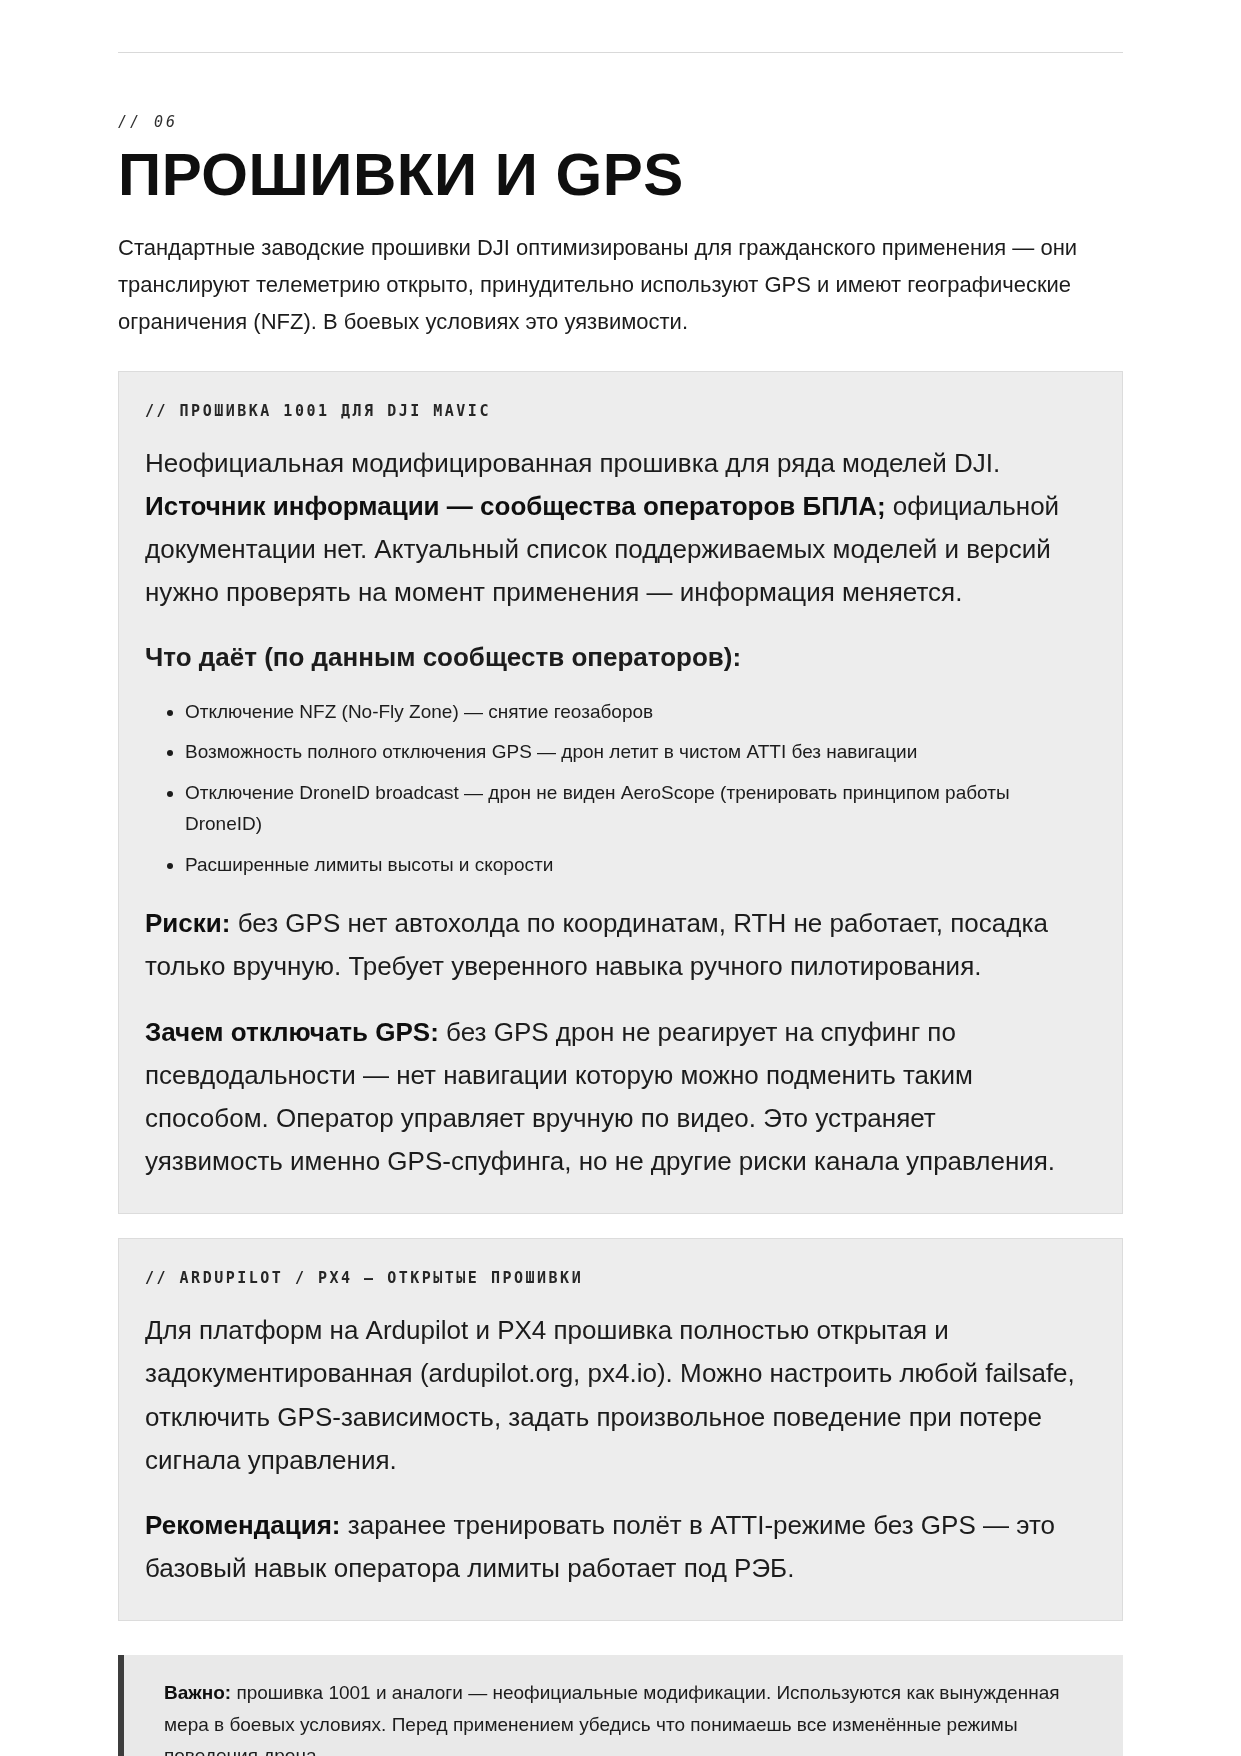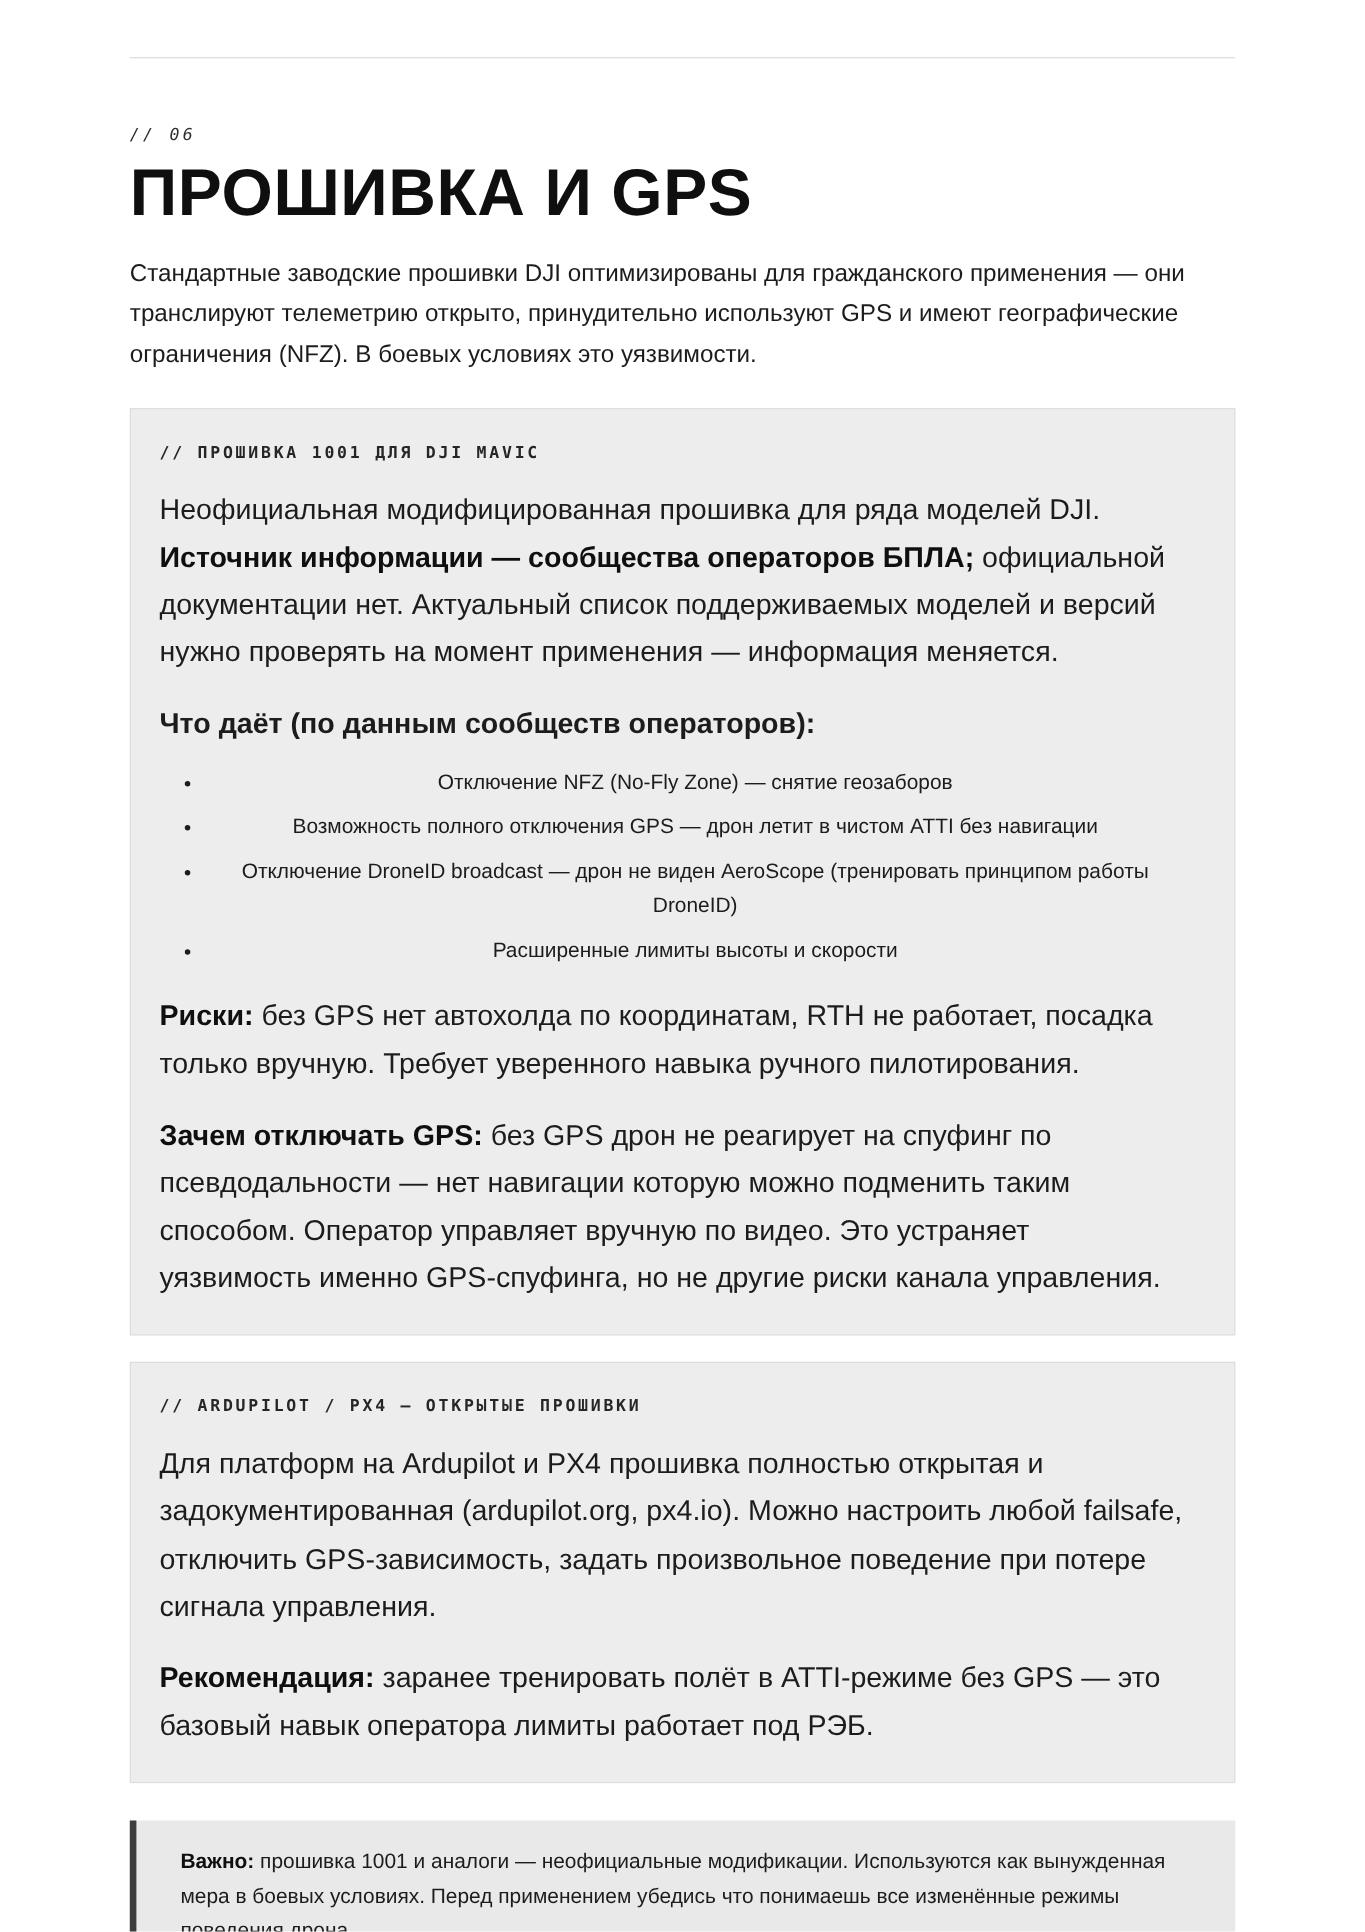--- a/index.html
+++ b/index.html
@@ -39,40 +39,40 @@
     margin:0 0 24px 0;
   }
   .card-header{
     font-family:"DejaVu Sans Mono",monospace;
     font-size:15px;letter-spacing:2.5px;font-weight:bold;color:#262626;
     margin:2px 0 4px 0;
   }
   section.card p{font-size:26px;line-height:1.66;margin:22px 0 0 0;}
   p.subhead{font-weight:bold;}
   section.card ul{margin:16px 0 0 0;padding-left:40px;}
-  section.card li{font-size:19px;line-height:1.66;margin-top:9px;text-align:center;}
+  section.card li{font-size:19px;line-height:1.66;margin-top:9px;}
   b{color:#0f0f0f;}
   aside.callout{
     background:var(--callout-bg);
     border-left:6px solid var(--callout-border);
     padding:22px 40px;
     margin-top:34px;
   }
   aside.callout p{font-size:19px;line-height:1.66;margin:0;}
 </style>
 </head>
 <body>
 
 <div class="container">
 
   <hr class="top-divider">
 
   <div class="kicker">// 06</div>
 
-  <h1 class="page-title">ПРОШИВКА И GPS</h1>
+  <h1 class="page-title">ПРОШИВКИ И GPS</h1>
 
   <p class="intro">Стандартные заводские прошивки DJI оптимизированы для гражданского применения — они транслируют телеметрию открыто, принудительно используют GPS и имеют географические ограничения (NFZ). В боевых условиях это уязвимости.</p>
 
   <section class="card">
     <div class="card-header">// ПРОШИВКА 1001 ДЛЯ DJI MAVIC</div>
     <p><span>Неофициальная модифицированная прошивка для ряда моделей DJI. </span><b>Источник информации — сообщества операторов БПЛА;</b><span> официальной документации нет. Актуальный список поддерживаемых моделей и версий нужно проверять на момент применения — информация меняется.</span></p>
     <p class="subhead">Что даёт (по данным сообществ операторов):</p>
     <ul>
       <li>Отключение NFZ (No-Fly Zone) — снятие геозаборов</li>
       <li>Возможность полного отключения GPS — дрон летит в чистом ATTI без навигации</li>

